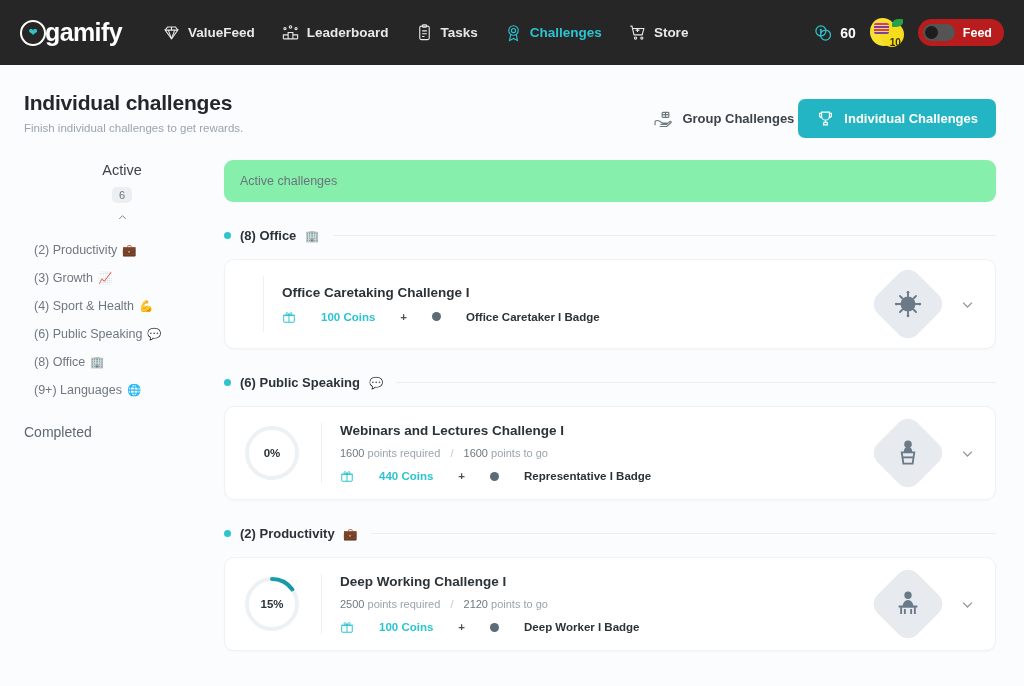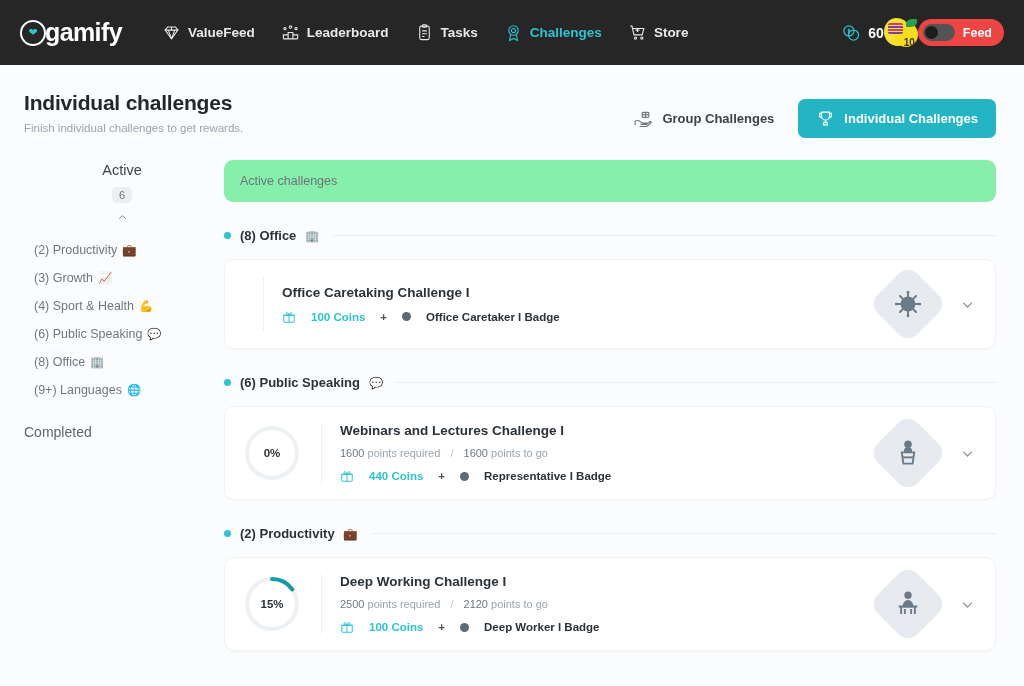--- a/index.html
+++ b/index.html
@@ -35,21 +35,21 @@
   .nav-items { display: flex; align-items: center; gap: 26px; }
   .nav-item {
     display: flex; align-items: center; gap: 7px;
     color: #e8e8e8; font-size: 13.5px; font-weight: 600;
     cursor: pointer; white-space: nowrap;
   }
   .nav-item.active { color: #2bc4cf; }
   .nav-icon { width: 19px; height: 19px; display: block; }
 
   .nav-right {
-    margin-left: auto; display: flex; align-items: center; 
+    margin-left: auto; display: flex; align-items: center; gap: 14px;
   }
   .coins { display: flex; align-items: center; gap: 7px; }
   .coins-val { color: #fff; font-size: 14px; font-weight: 700; }
   .avatar {
     position: relative; width: 34px; height: 32px;
   }
   .avatar .blob1 {
     position: absolute; left: 0; top: 1px;
     width: 26px; height: 28px; background: #f7e231;
     border-radius: 48% 52% 46% 54% / 50% 48% 52% 50%;
@@ -68,39 +68,39 @@
   .avatar .leaf {
     position: absolute; right: 1px; top: 2px;
     width: 11px; height: 8px; background: #27a04a;
     border-radius: 60% 10% 60% 10%;
   }
   .avatar .lvl {
     position: absolute; right: 3px; bottom: 1px;
     color: #3c3108; font-size: 10px; font-weight: 700;
   }
   .feed-toggle { display: flex; align-items: center; gap: 8px;
-    background: #ef4444; border-radius: 16px; padding: 5px 12px 5px 5px; cursor: pointer; }
+    background: #b91c1c; border-radius: 16px; padding: 5px 12px 5px 5px; cursor: pointer; }
   .toggle-track {
     width: 32px; height: 17px; background: #545454;
     border-radius: 10px; position: relative;
   }
   .toggle-knob {
     position: absolute; left: 2px; top: 2px;
     width: 13px; height: 13px; background: #1d1d1d; border-radius: 50%;
   }
   .feed-label { color: #fff; font-size: 12.5px; font-weight: 600; }
 
   
   .page-head {
     display: flex; align-items: flex-start;
     padding: 26px 28px 0 24px;
   }
   .page-title { font-size: 21px; font-weight: 700; color: #23272b; letter-spacing: -0.2px; }
   .page-sub { font-size: 11.5px; color: #9aa4ad; margin-top: 7px; }
-  .head-actions { margin-left: auto; display: flex; align-items: center; gap: 20px; padding-top: 8px; }
+  .head-actions { margin-left: auto; display: flex; align-items: center; gap: 0; padding-top: 8px; }
   .seg-btn {
     display: flex; align-items: center; gap: 9px;
     font-size: 13px; font-weight: 700; color: #3c4349;
     cursor: pointer; padding: 9px 4px;
   }
   .seg-btn.active {
     background: #23b5c4; color: #fff;
     border-radius: 7px; padding: 10px 18px;
   }
 
@@ -151,21 +151,21 @@
     position: absolute; inset: 0; display: flex;
     align-items: center; justify-content: center;
     font-size: 11.5px; font-weight: 700; color: #2b3238;
   }
   .card-sep { width: 1px; align-self: stretch; background: #eef1f3; margin: 0 18px 0 20px; }
   .card-body { flex: 1; min-width: 0; }
   .card-title { font-size: 13.5px; font-weight: 700; color: #2b3238; }
   .card-points { margin-top: 9px; font-size: 11px; color: #9aa4ad; }
   .card-points b { color: #6f7880; font-weight: 400; }
   .pt-sep { margin: 0 7px; color: #c3cad0; }
-  .card-reward { margin-top: 10px; display: flex; align-items: center; gap: 15px; font-size: 11.5px; }
+  .card-reward { margin-top: 10px; display: flex; align-items: center; gap: 25px; font-size: 11.5px; }
   .coin-text { color: #2bc4cf; font-weight: 600; }
   .plus { color: #4b5258; font-weight: 700; }
   .badge-dot { width: 9px; height: 9px; border-radius: 50%; background: #5c6b75; display: inline-block; }
   .badge-text { color: #2b3238; font-weight: 700; }
 
   .card-badge {
     width: 56px; height: 56px; flex: 0 0 56px;
     background: #e7eaef; border-radius: 13px;
     transform: rotate(45deg);
     display: flex; align-items: center; justify-content: center;

